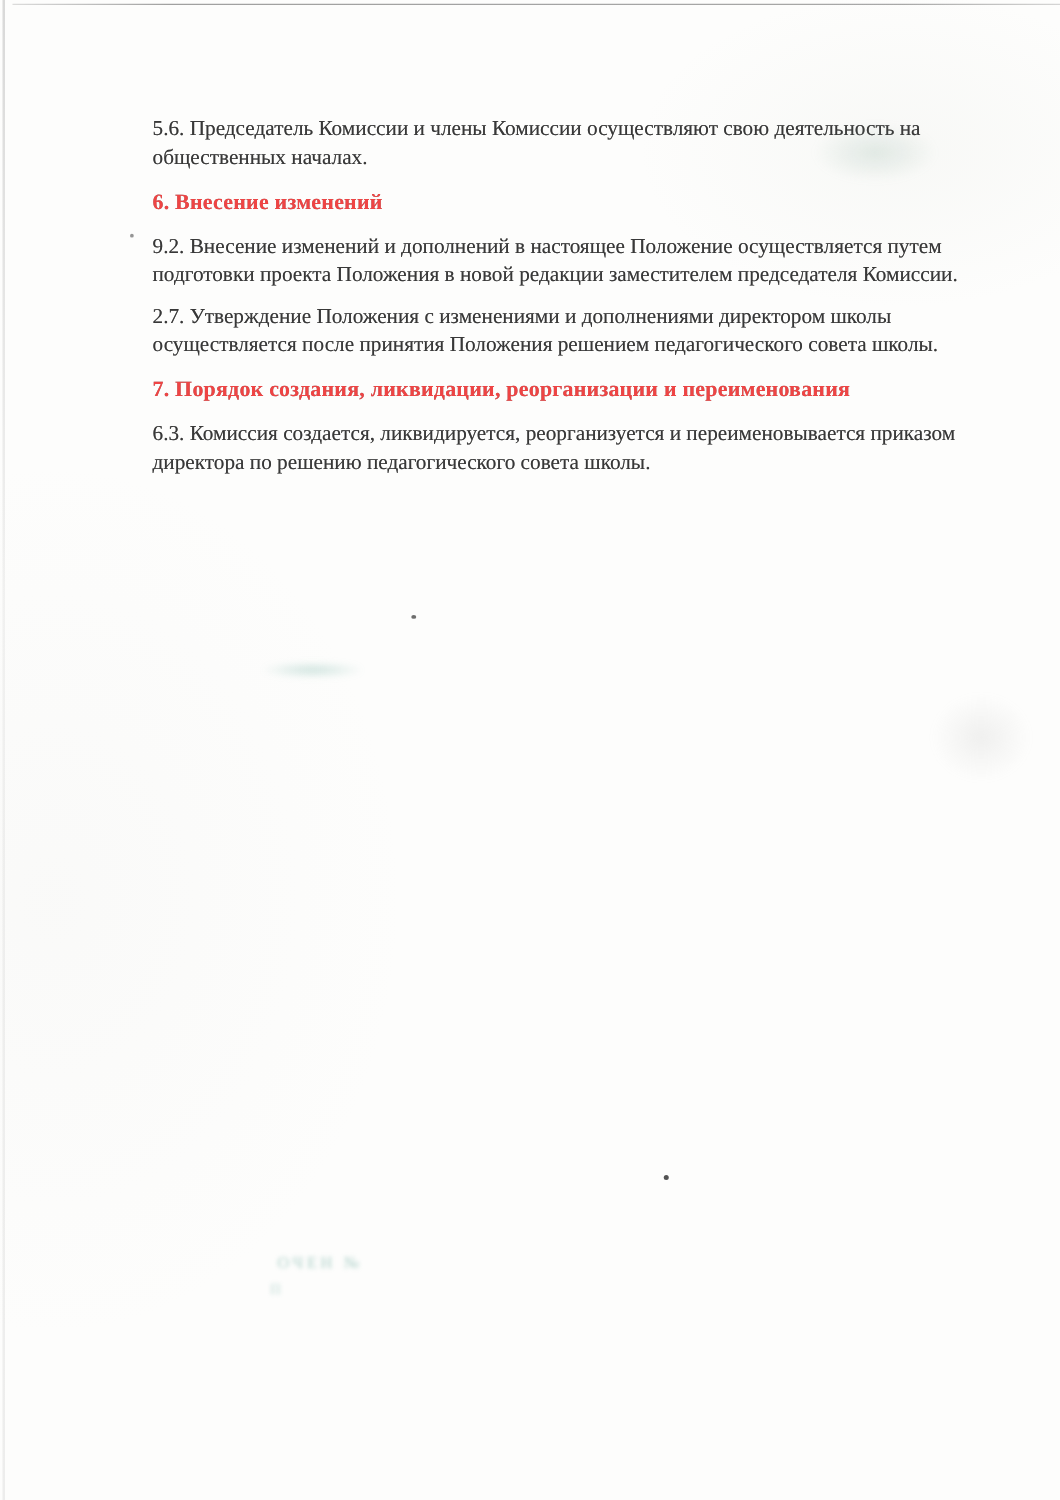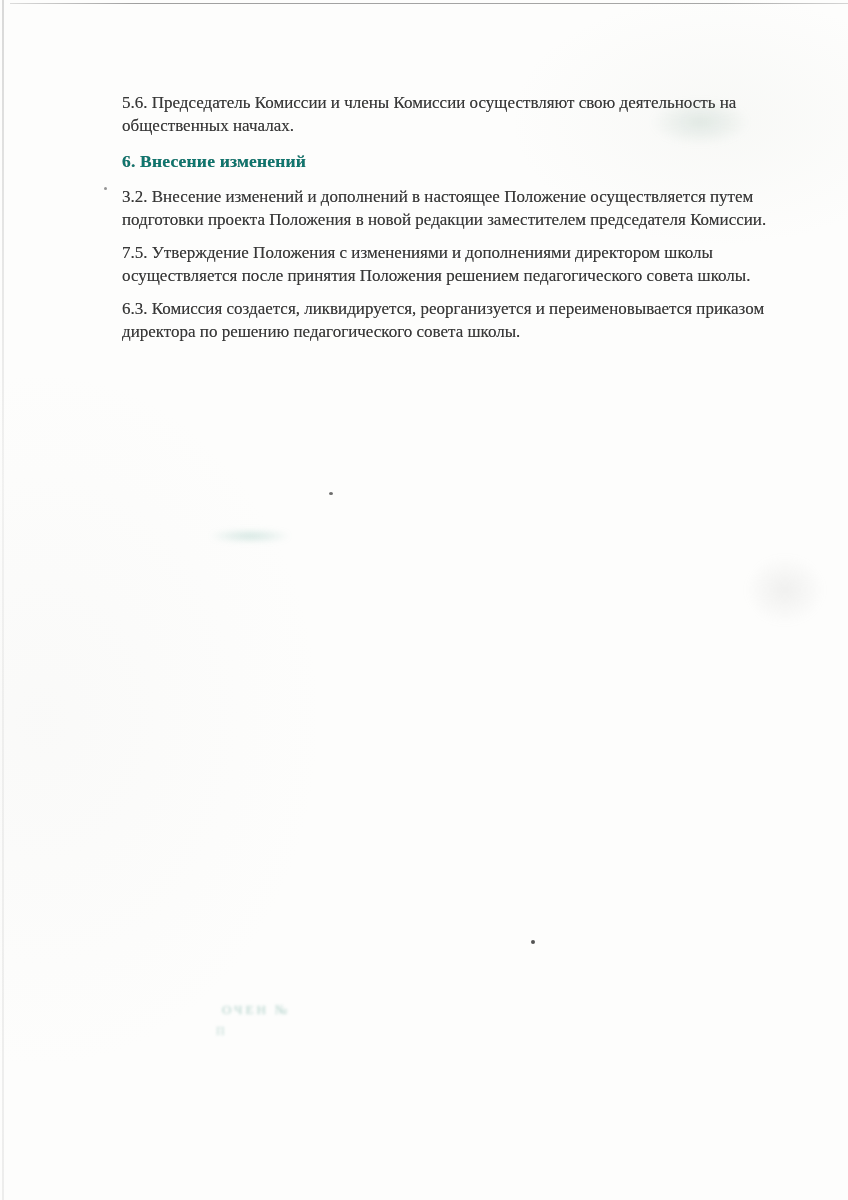--- a/index.html
+++ b/index.html
@@ -40,21 +40,21 @@
   }
   .content p {
     margin: 0 0 10px 0;
   }
   .content p.gap {
     margin-bottom: 8px;
   }
   .content h3 {
     font-size: 17.5px;
     margin: 13px 0 12px 0;
-    color: #0f766e;
+    color: #ef4444;
     font-weight: bold;
     letter-spacing: 0.2px;
   }
   
   .speck {
     position: absolute;
     border-radius: 50%;
   }
   .speck-a { left: 329px; top: 492px; width: 4px; height: 3px; background: rgba(60,60,60,0.75); }
   .speck-b { left: 531px; top: 940px; width: 4px; height: 4px; background: rgba(40,40,40,0.8); }
@@ -111,24 +111,25 @@
 
   <div class="edge-top"></div>
   <div class="edge-left"></div>
   <div class="paper-shade"></div>
 
   <div class="content">
     <p class="gap">5.6. Председатель Комиссии и члены Комиссии осуществляют свою деятельность на общественных началах.</p>
 
     <h3>6. Внесение изменений</h3>
 
-    <p>3.2. Внесение изменений и дополнений в настоящее Положение осуществляется путем подготовки проекта Положения в новой редакции заместителем председателя Комиссии.</p>
+    <p>9.2. Внесение изменений и дополнений в настоящее Положение осуществляется путем подготовки проекта Положения в новой редакции заместителем председателя Комиссии.</p>
 
-    <p>7.5. Утверждение Положения с изменениями и дополнениями директором школы осуществляется после принятия Положения решением педагогического совета школы.</p>
+    <p>2.7. Утверждение Положения с изменениями и дополнениями директором школы осуществляется после принятия Положения решением педагогического совета школы.</p>
 
+    <h3>7. Порядок создания, ликвидации, реорганизации и переименования</h3>
 
     <p>6.3. Комиссия создается, ликвидируется, реорганизуется и переименовывается приказом директора по решению педагогического совета школы.</p>
   </div>
 
   <div class="speck speck-a"></div>
   <div class="speck speck-b"></div>
   <div class="speck speck-c"></div>
   <div class="smudge smudge-topright"></div>
   <div class="smudge smudge-mid"></div>
   <div class="smudge smudge-right"></div>

